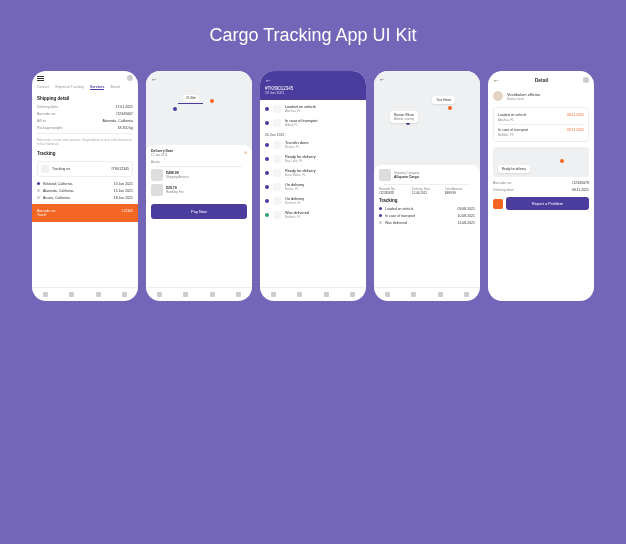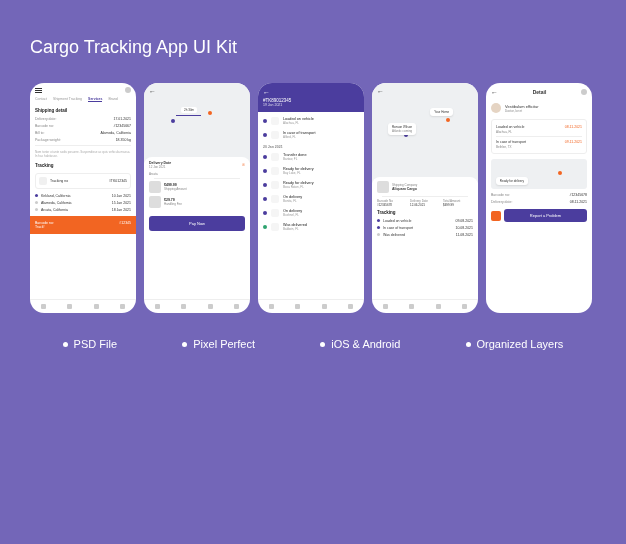--- a/index.html
+++ b/index.html
@@ -1,17 +1,17 @@
 <!DOCTYPE html>
 <html><head>
 <meta charset="utf-8">
 <style>
 * { margin: 0; padding: 0; box-sizing: border-box; font-family: -apple-system, BlinkMacSystemFont, sans-serif; }
 body { background: #7366b8; width: 626px; height: 544px; overflow: hidden; }
-.canvas { width: 626px; height: 544px; padding: 37px 30px 20px; display: flex; flex-direction: column; align-items: flex-start; }
+.canvas { width: 626px; height: 544px; padding: 25px 30px 20px; display: flex; flex-direction: column; align-items: center; }
 .main-title { color: #fff; font-size: 18px; font-weight: 400; margin-bottom: 25px; }
 .phones-row { display: flex; gap: 8px; justify-content: center; margin-bottom: 25px; }
 .phone { width: 106px; height: 230px; background: #fff; border-radius: 14px; overflow: hidden; display: flex; flex-direction: column; font-size: 4px; color: #333; position: relative; }
 .topbar { height: 14px; display: flex; align-items: center; justify-content: space-between; padding: 0 5px; }
 .burger { width: 7px; height: 5px; display: flex; flex-direction: column; justify-content: space-between; }
 .burger span { height: 1px; background: #333; }
 .avatar-dot { width: 6px; height: 6px; border-radius: 50%; background: #ccc; }
 .back-arrow { font-size: 7px; color: #333; }
 .tabs { display: flex; gap: 6px; padding: 0 5px 3px; font-size: 3.5px; color: #999; }
 .tab-active { color: #4b3d9e; font-weight: 600; border-bottom: 1px solid #4b3d9e; }
@@ -387,32 +387,14 @@
           <span class="kv-value">08.11.2021</span>
         </div>
       <div class="btn-row" style="padding:0 5px">
         <div class="btn-orange"></div>
         <button class="btn-wide">Report a Problem</button>
       </div>
     </div>
 
   </div>
 
-  <div class="features-row">
-    <div class="feature">
-        <div class="bullet"></div>
-        <span>PSD File</span>
-      </div>
-    <div class="feature">
-        <div class="bullet"></div>
-        <span>Pixel Perfect</span>
-      </div>
-    <div class="feature">
-        <div class="bullet"></div>
-        <span>iOS &amp; Android</span>
-      </div>
-    <div class="feature">
-        <div class="bullet"></div>
-        <span>Organized Layers</span>
-      </div>
-  </div>
 
 </div>
 
 </body></html>

